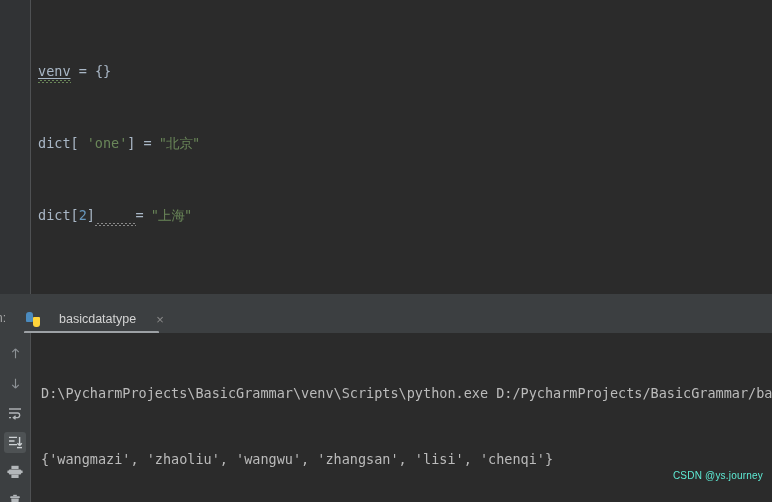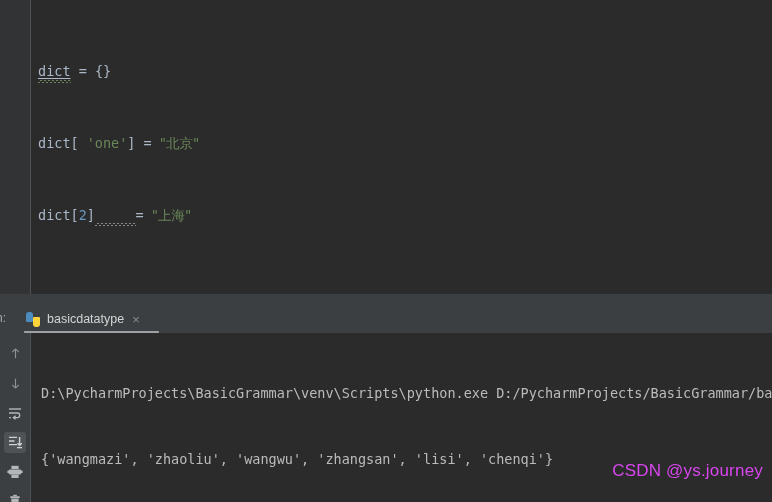--- a/index.html
+++ b/index.html
@@ -137,21 +137,21 @@
     font-family: "Liberation Sans", sans-serif;
     font-size: 12px;
     color: #a7a7a7;
   }
   .run-tab {
     position: absolute;
     left: 22px; top: 2px;
     height: 24px;
     display: flex;
     align-items: center;
-    gap: 6px;
+    gap: 18px;
     padding: 0 6px 0 4px;
   }
   .py-icon {
     position: relative;
     width: 15px; height: 15px;
     display: inline-block;
   }
   .py-icon .pb {
     position: absolute;
     width: 7px; height: 10px;
@@ -238,37 +238,37 @@
     color: #bbbbbb;
     white-space: pre;
   }
   .console-lines .cline { height: 22px; white-space: pre; }
 
   .watermark {
     position: absolute;
     right: 9px;
     bottom: 21px;
     font-family: "Liberation Sans", sans-serif;
-    font-size: 17px;
-    color: #d946ef;
+    font-size: 10px;
+    color: #5eead4;
     letter-spacing: 0.2px;
   }
 </style>
 </head>
 <body>
 
 <div id="app">
 
   <div class="editor">
     <div class="editor-gutter"></div>
     <div class="gutter-rule"></div>
 
     <div class="code-area">
 
-      <div class="cl"><span class="t-plain sq">dict</span><span class="t-op"> = {}</span></div>
+      <div class="cl"><span class="t-plain sq">venv</span><span class="t-op"> = {}</span></div>
 
       <div class="cl"><span class="t-plain">dict[</span><span class="t-str">'one'</span><span class="t-plain">] = </span><span class="t-cn cjk">"北京"</span></div>
 
       <div class="cl"><span class="t-plain">dict[</span><span class="t-num">2</span><span class="t-plain">]</span><span class="t-plain sqp sqg">     </span><span class="t-plain">= </span><span class="t-cn cjk">"上海"</span></div>
 
       <div class="cl"> </div>
 
       
 
       

